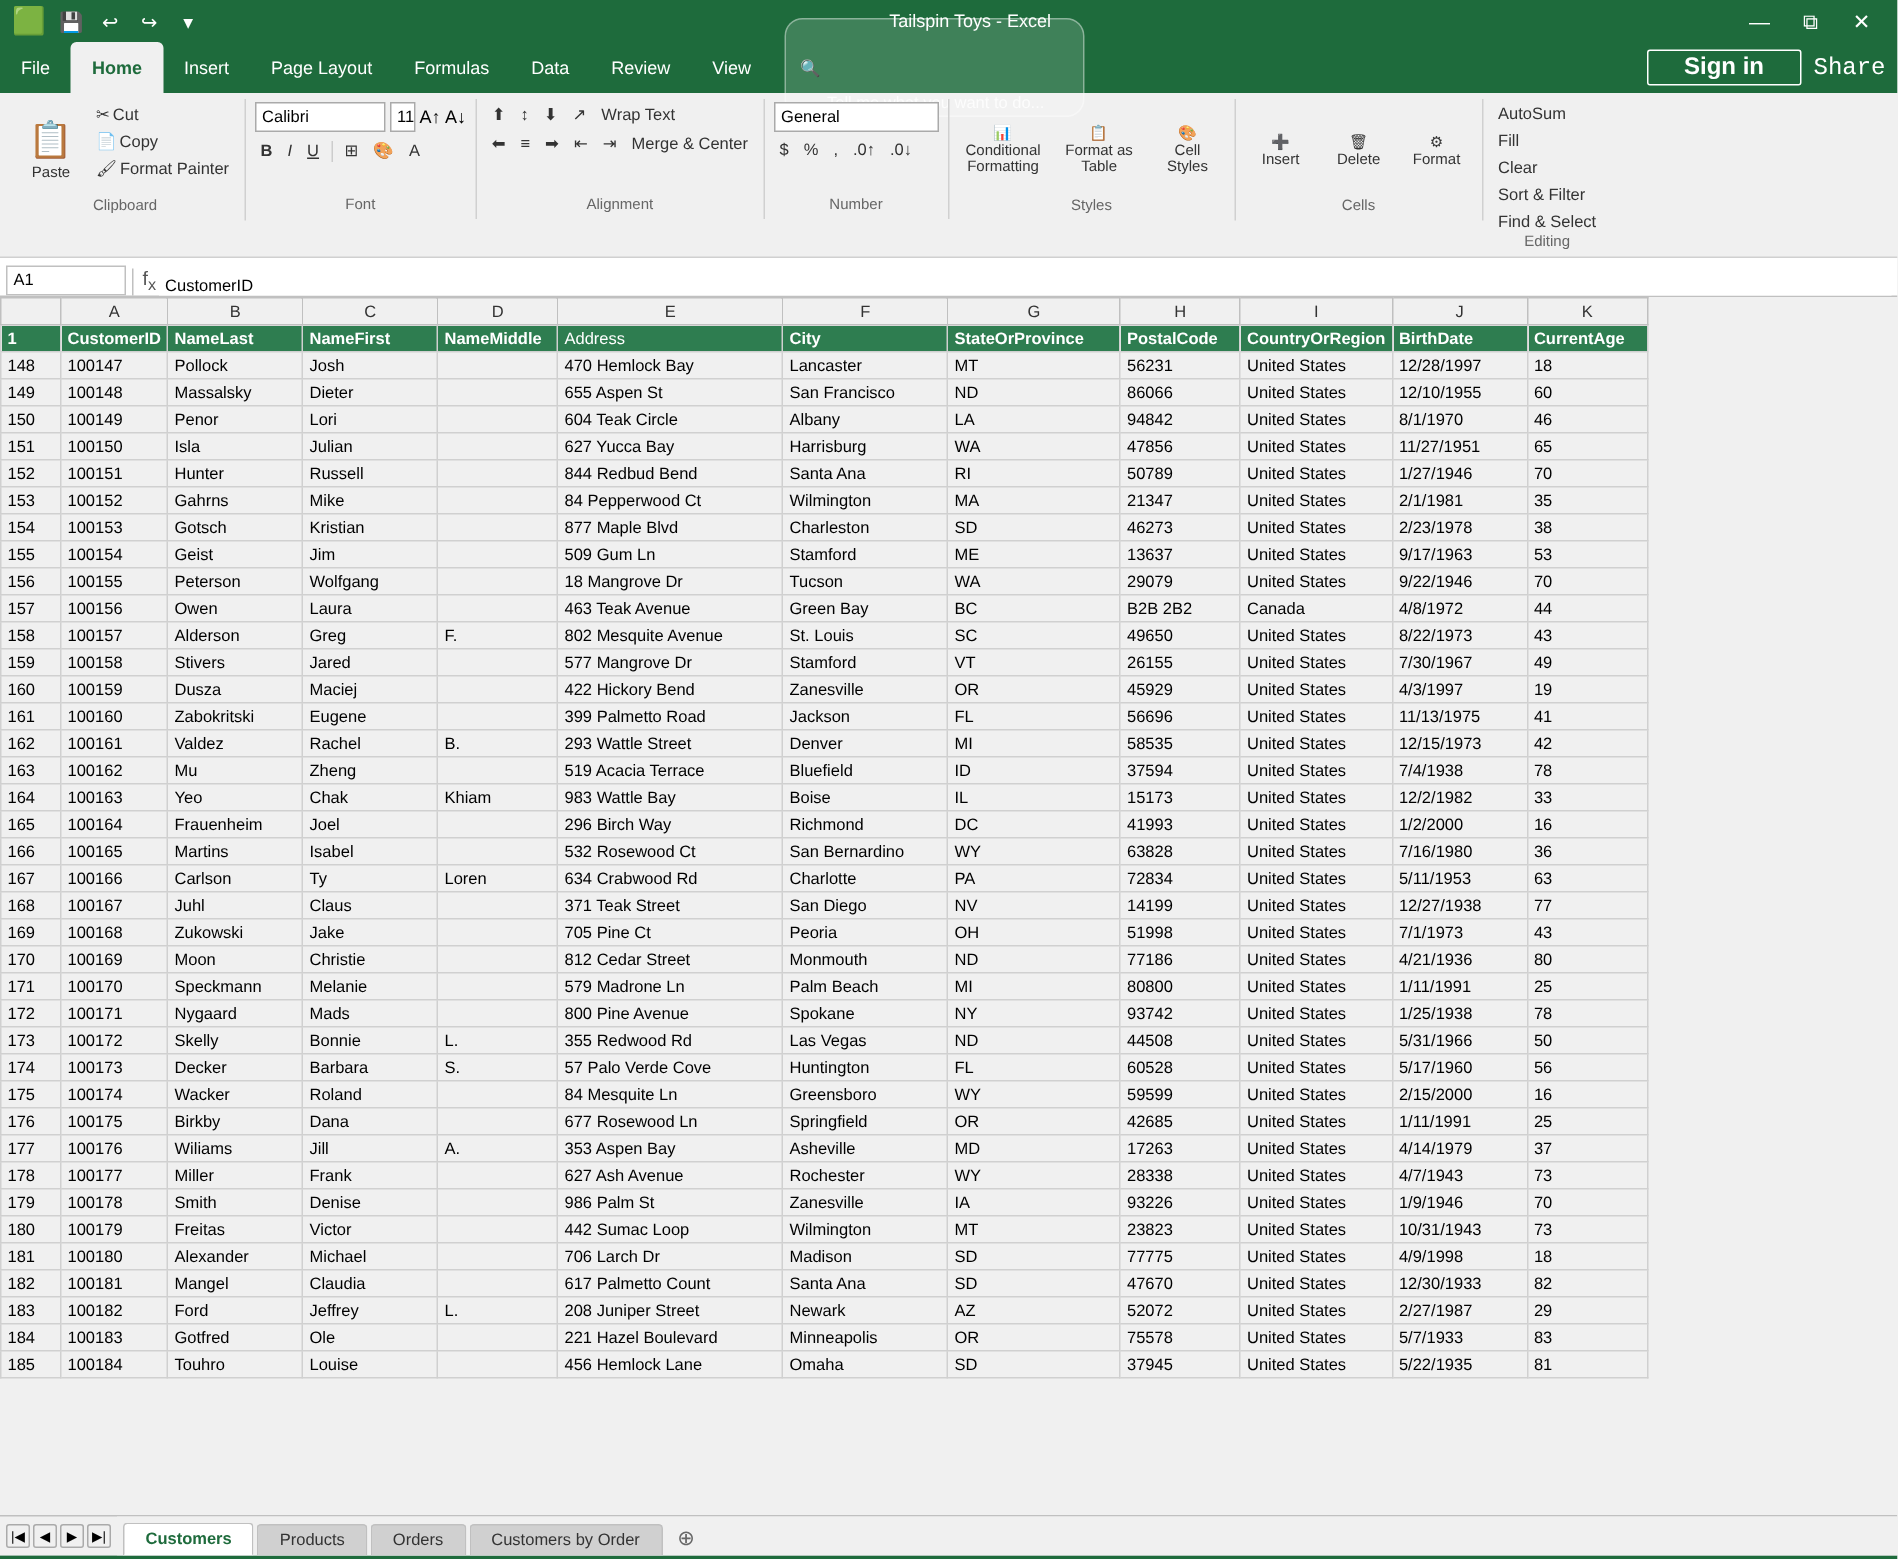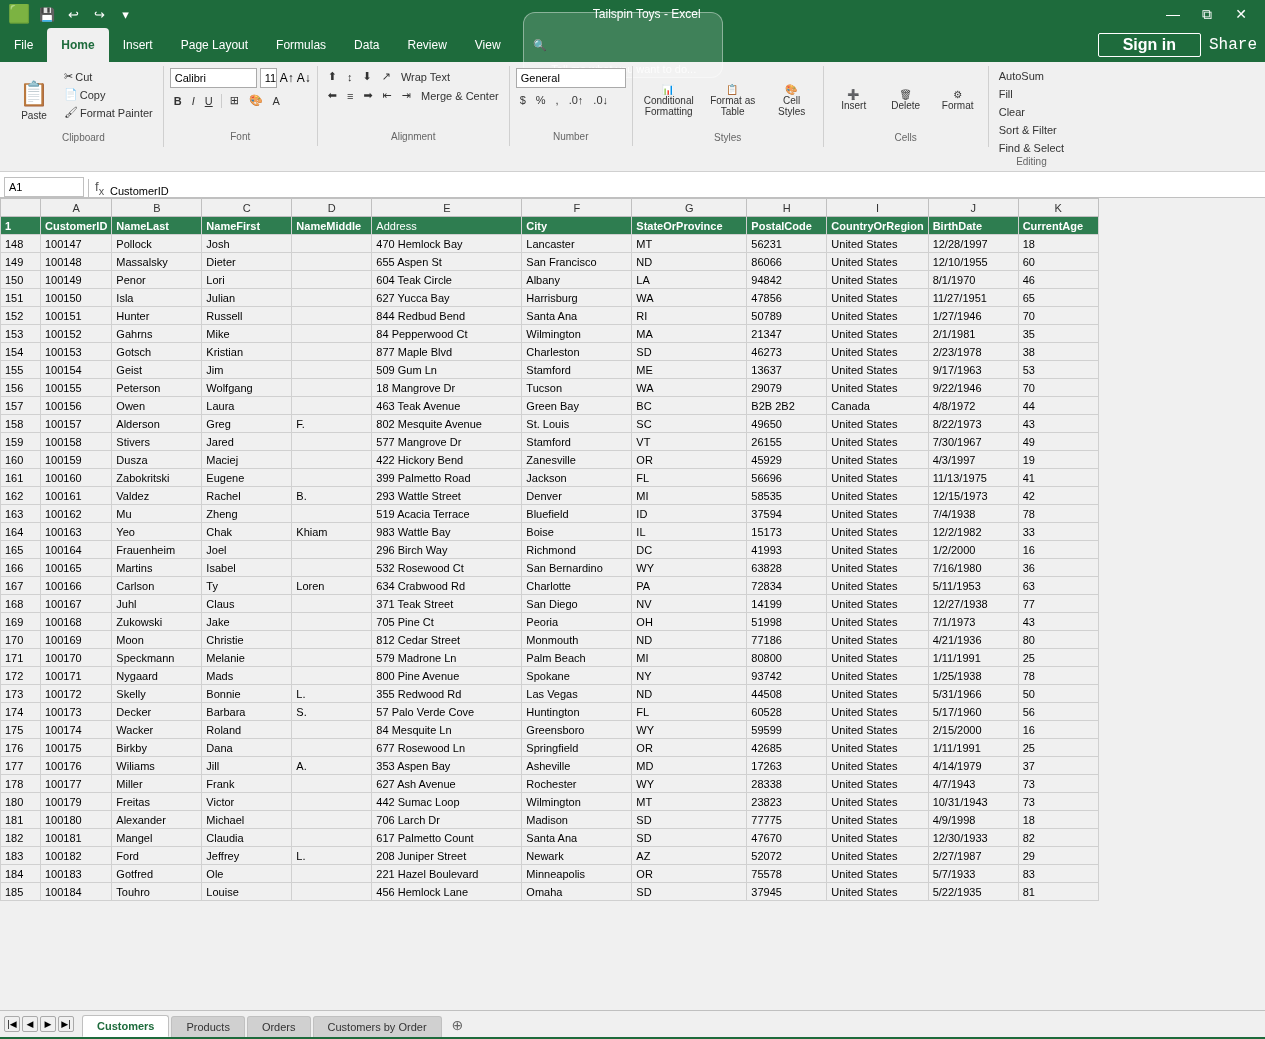--- a/index.html
+++ b/index.html
@@ -936,20 +936,34 @@
             <td></td>
             <td>627 Ash Avenue</td>
             <td>Rochester</td>
             <td>WY</td>
             <td>28338</td>
             <td>United States</td>
             <td>4/7/1943</td>
             <td>73</td>
           </tr>
           <tr>
+            <td class="row-num">179</td>
+            <td>100178</td>
+            <td>Smith</td>
+            <td>Denise</td>
+            <td></td>
+            <td>986 Palm St</td>
+            <td>Zanesville</td>
+            <td>IA</td>
+            <td>93226</td>
+            <td>United States</td>
+            <td>1/9/1946</td>
+            <td>70</td>
+          </tr>
+          <tr>
             <td class="row-num">180</td>
             <td>100179</td>
             <td>Freitas</td>
             <td>Victor</td>
             <td></td>
             <td>442 Sumac Loop</td>
             <td>Wilmington</td>
             <td>MT</td>
             <td>23823</td>
             <td>United States</td>

